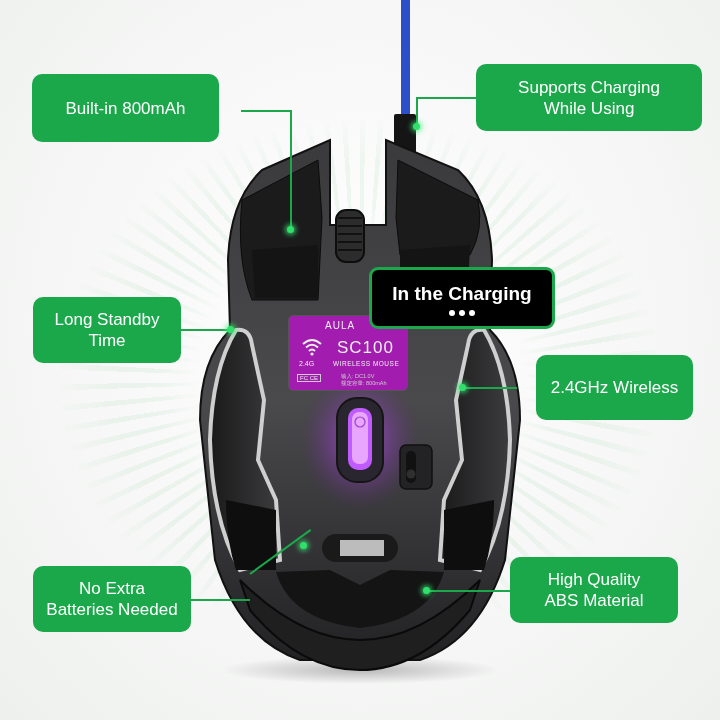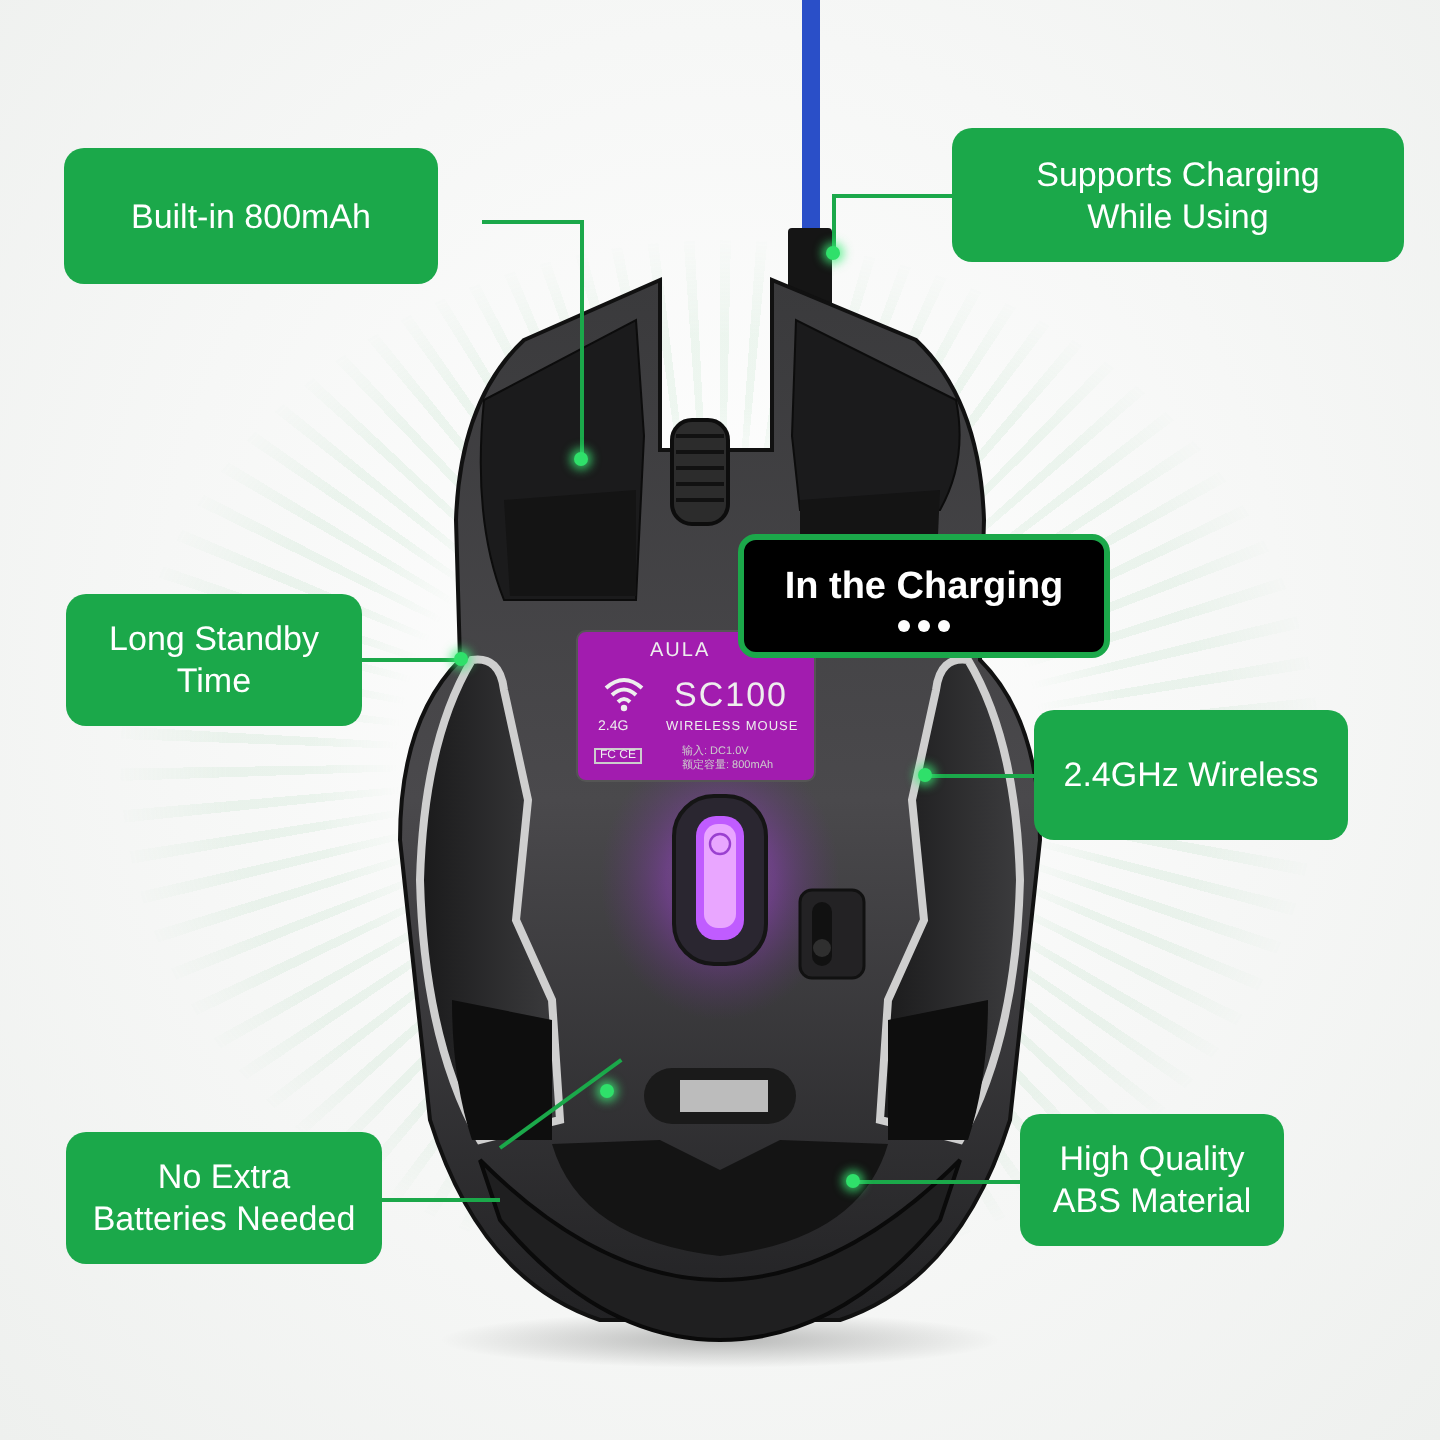--- a/index.html
+++ b/index.html
@@ -152,32 +152,32 @@
       <div>Supports Charging</div>
       <div>While Using</div>
     </div>
 </div>
 <div class="callout" style="left:33px;top:297px;width:148px;height:66px;align-items:center;">
   <div>
       <div>Long Standby</div>
       <div>Time</div>
     </div>
 </div>
-<div class="callout" style="left:517px;top:355px;width:157px;height:65px;">
+<div class="callout" style="left:536px;top:355px;width:157px;height:65px;">
   <div>
       <div>2.4GHz Wireless</div>
     </div>
 </div>
 <div class="callout" style="left:33px;top:566px;width:158px;height:66px;">
   <div>
       <div>No Extra</div>
       <div>Batteries Needed</div>
     </div>
 </div>
-<div class="callout" style="left:510px;top:557px;width:132px;height:66px;">
+<div class="callout" style="left:510px;top:557px;width:168px;height:66px;">
   <div>
       <div>High Quality</div>
       <div>ABS Material</div>
     </div>
 </div>
 
 <div class="charging">
   <div>In the Charging</div>
   <div class="dots">
       <span></span>

